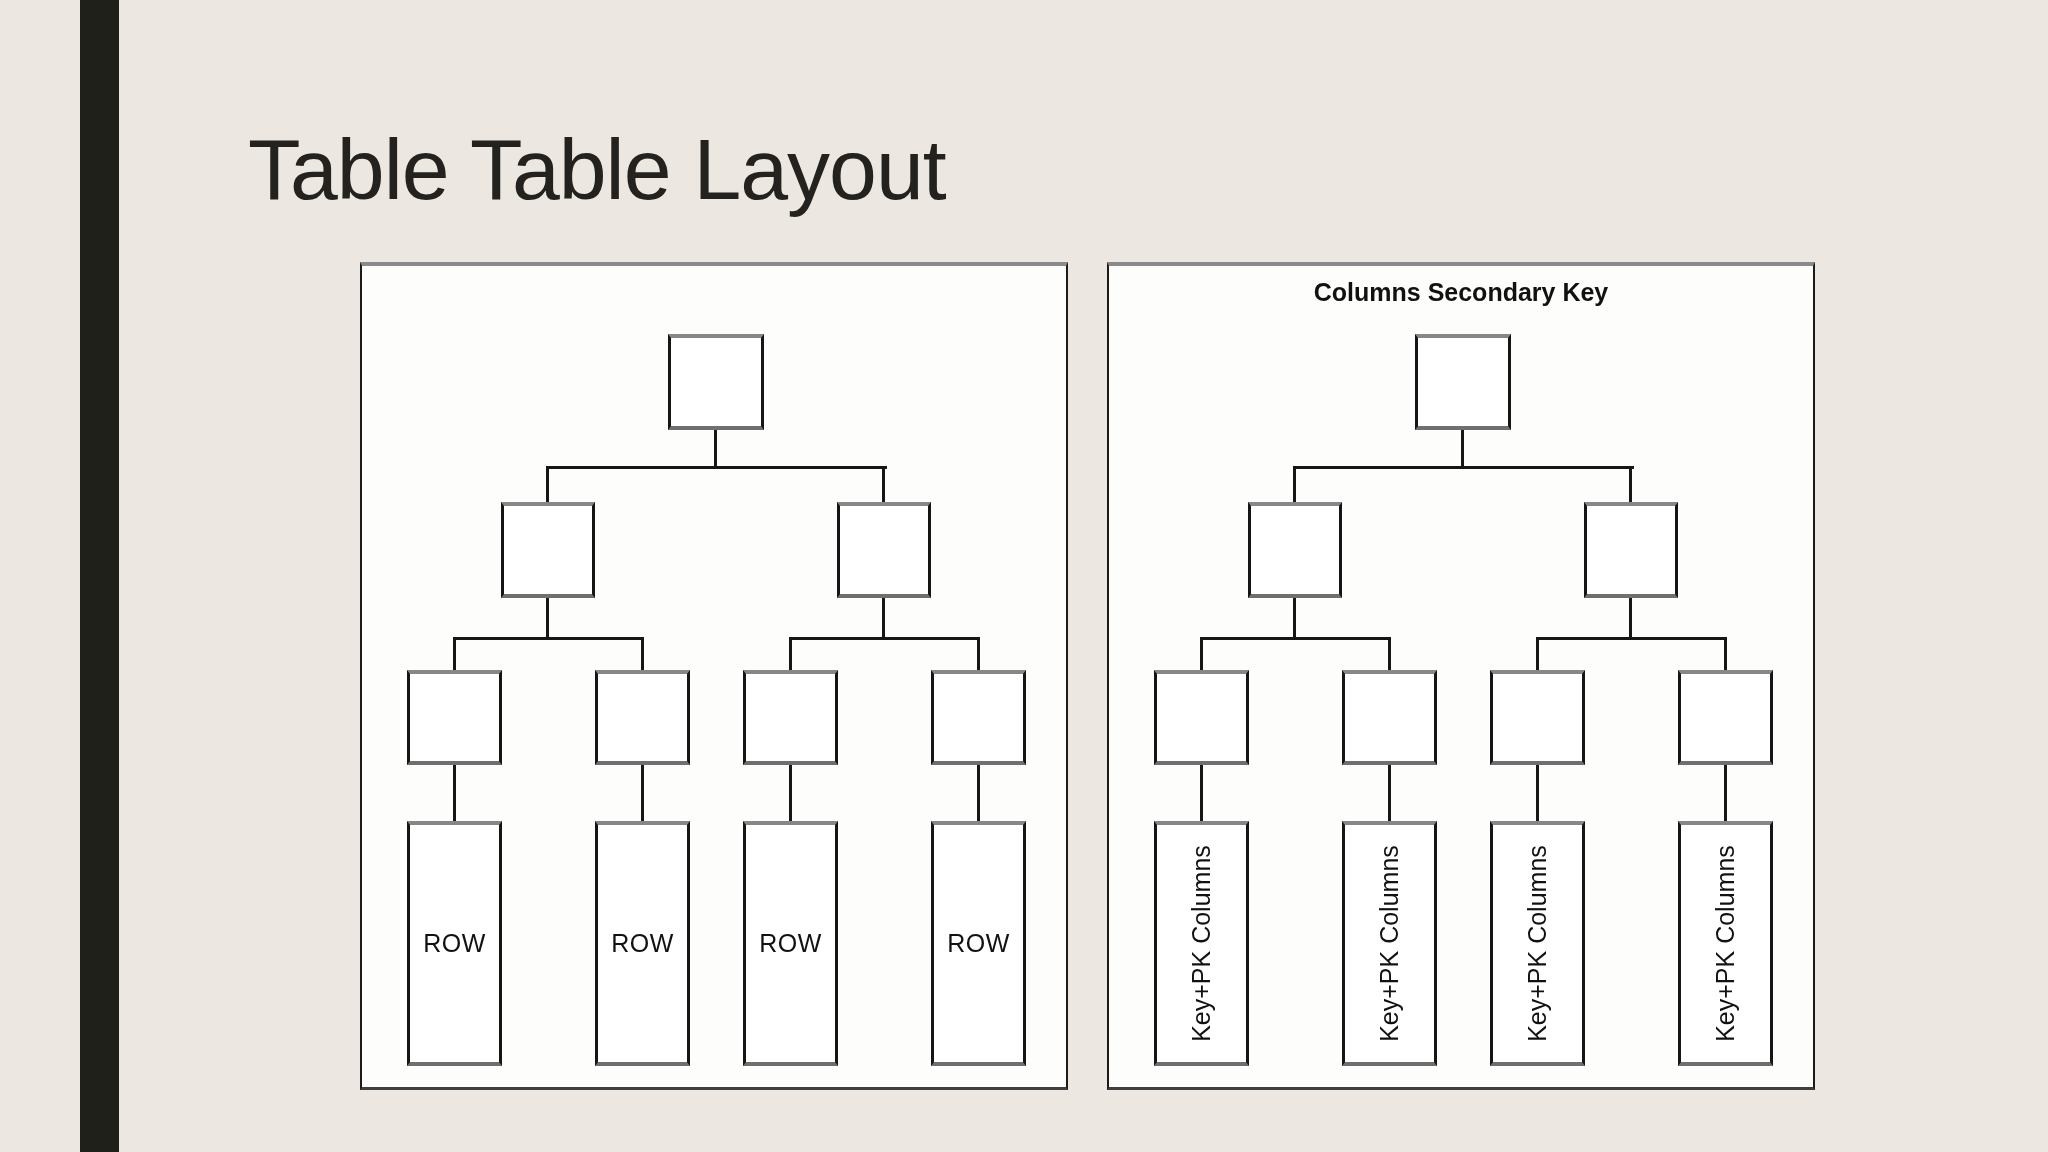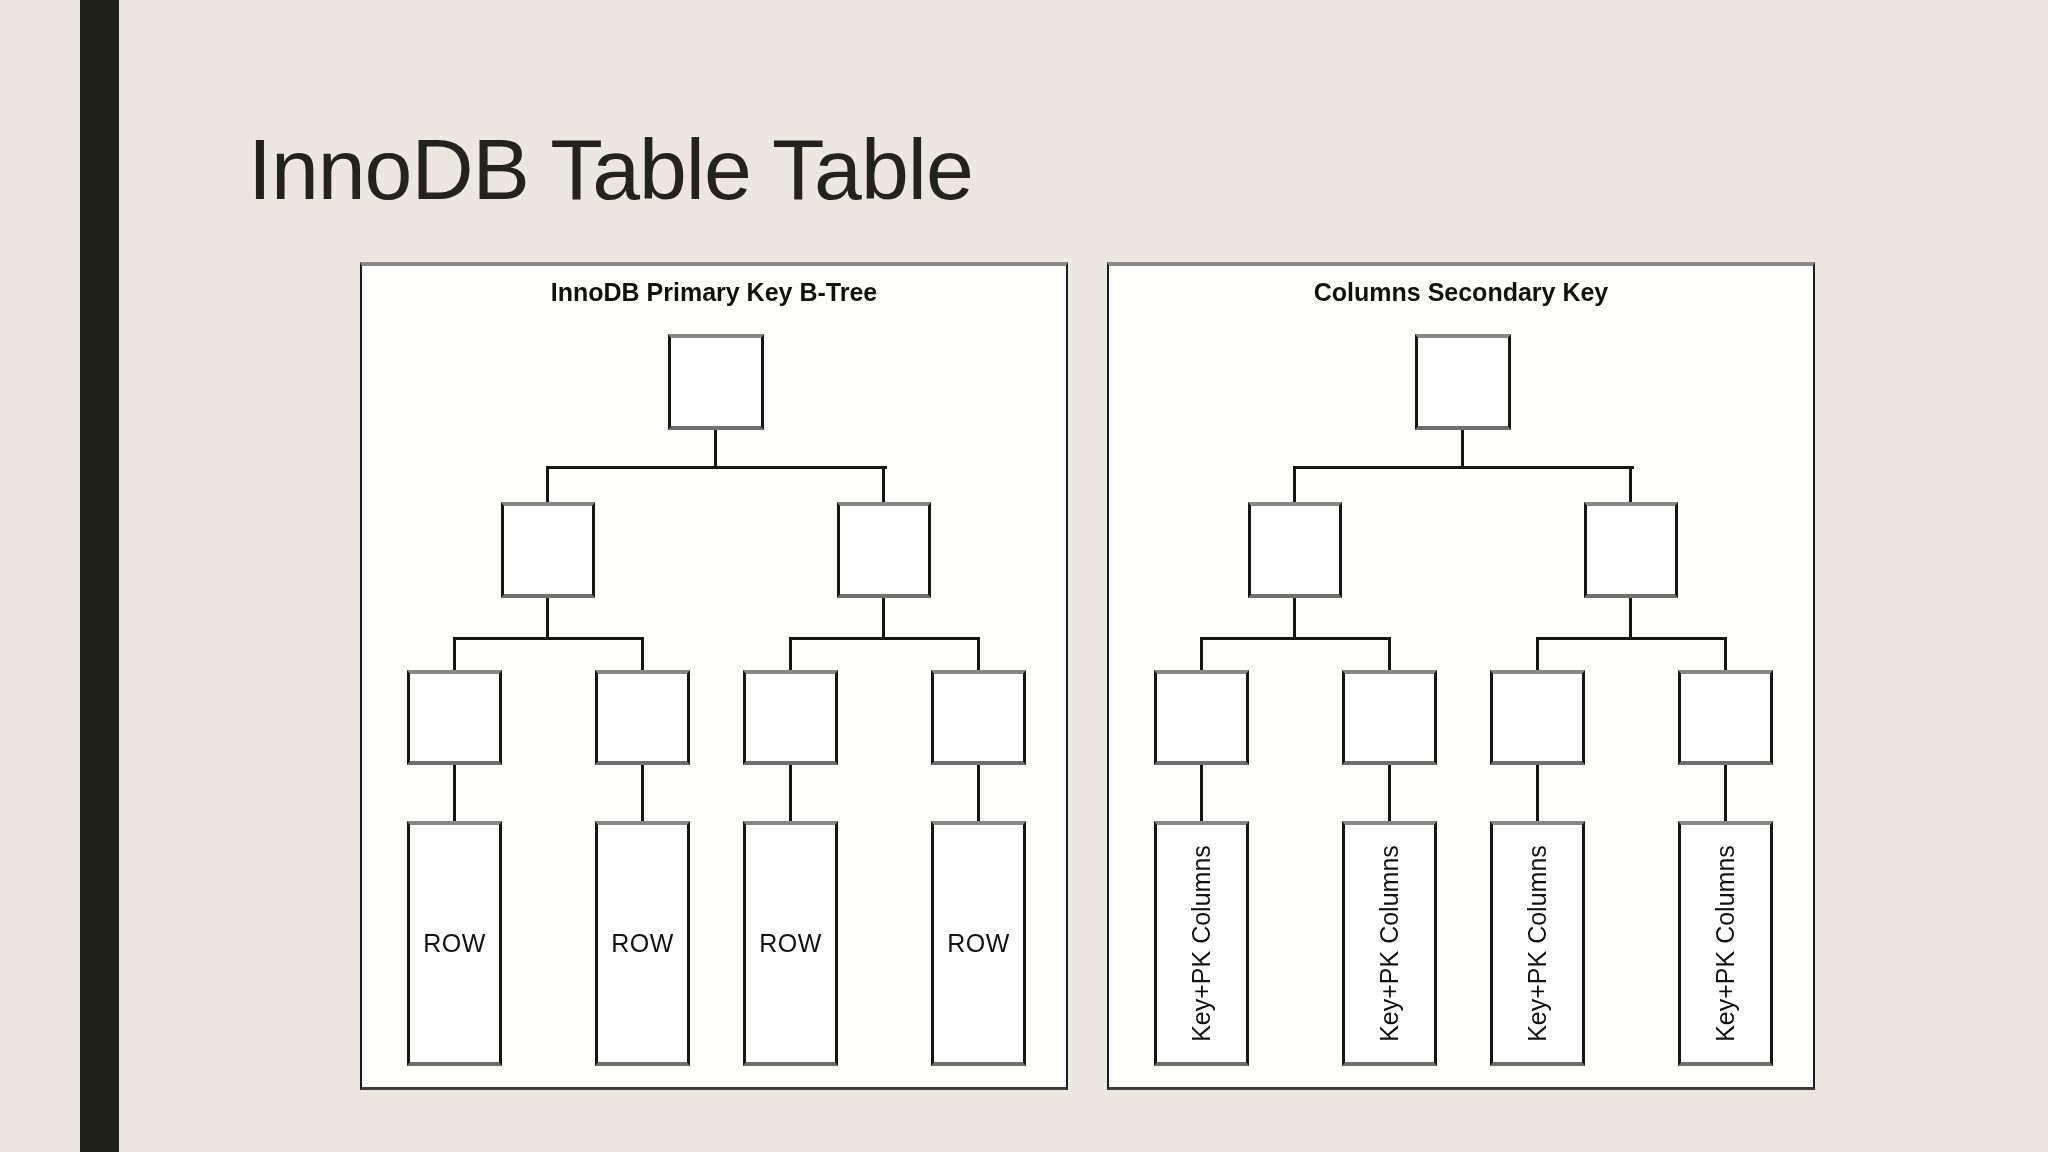--- a/index.html
+++ b/index.html
@@ -107,24 +107,23 @@
   .sx-3 { left: 427px; }
   .sx-4 { left: 615px; }
 </style>
 </head>
 <body>
 
 <div class="slide">
 
   <div class="accent-bar"></div>
 
-  <h1 class="slide-title">InnoDB Table Table</h1>
+  <h1 class="slide-title">Table Table Layout</h1>
 
   <section class="panel panel-left">
-    <div class="diagram-title">InnoDB Primary Key B-Tree</div>
 
     <div class="box node-root"></div>
 
     <div class="vline stub-root"></div>
     <div class="hline hline-l1"></div>
     <div class="vline stub-l1-a"></div>
     <div class="vline stub-l1-b"></div>
 
     <div class="box node-int-l"></div>
     <div class="box node-int-r"></div>

